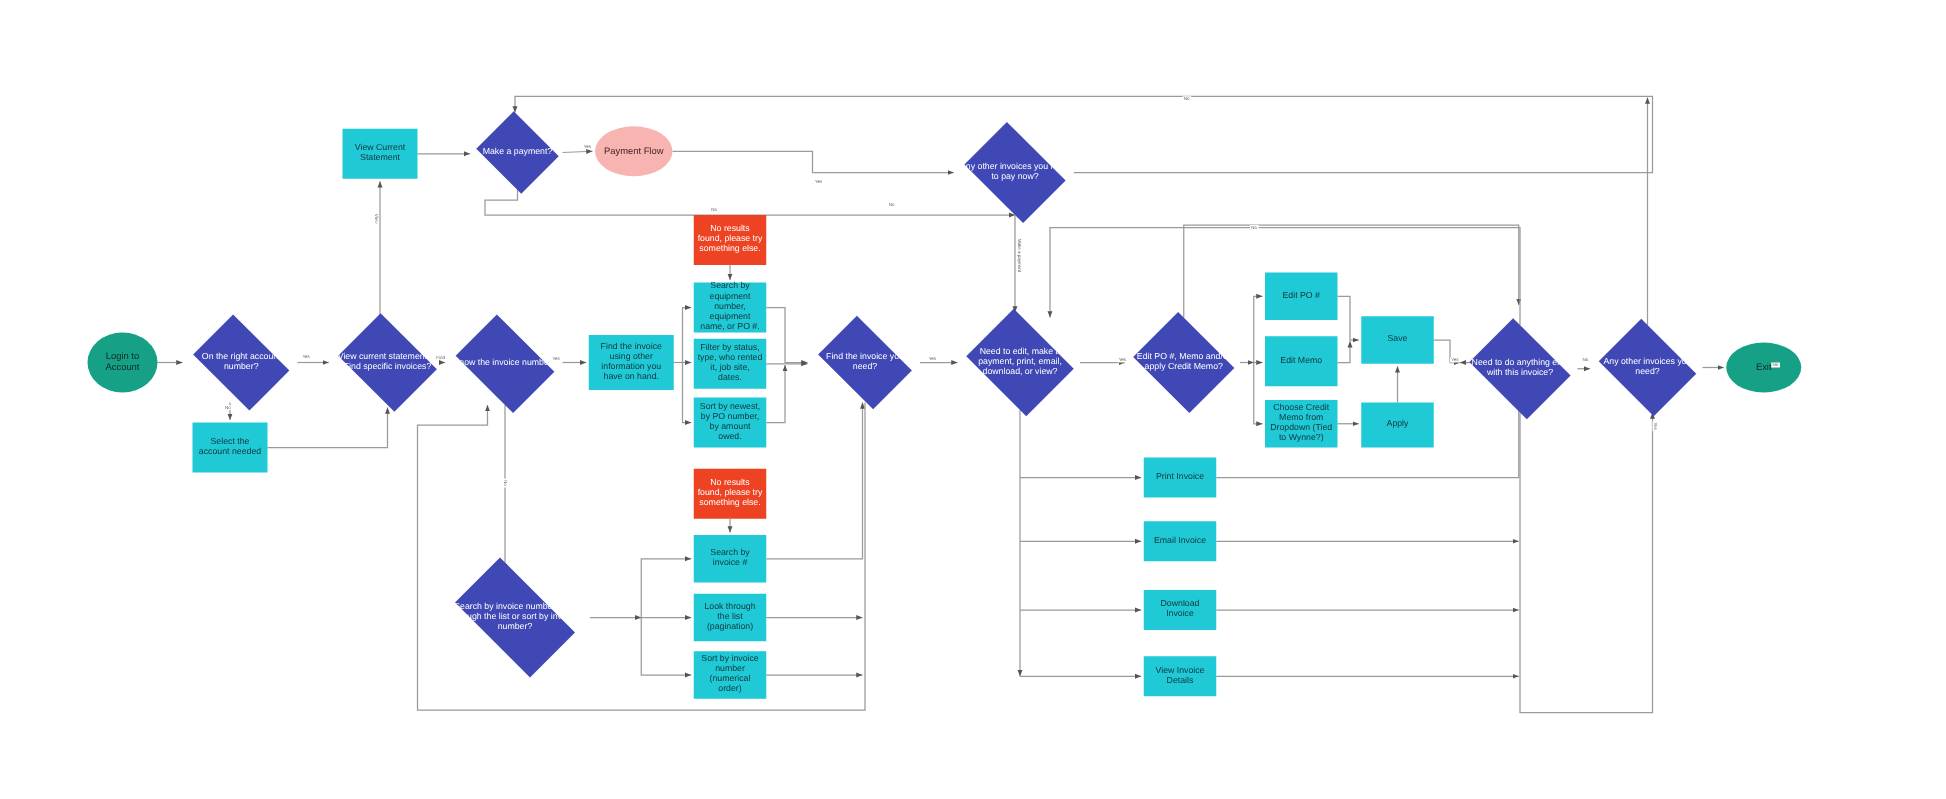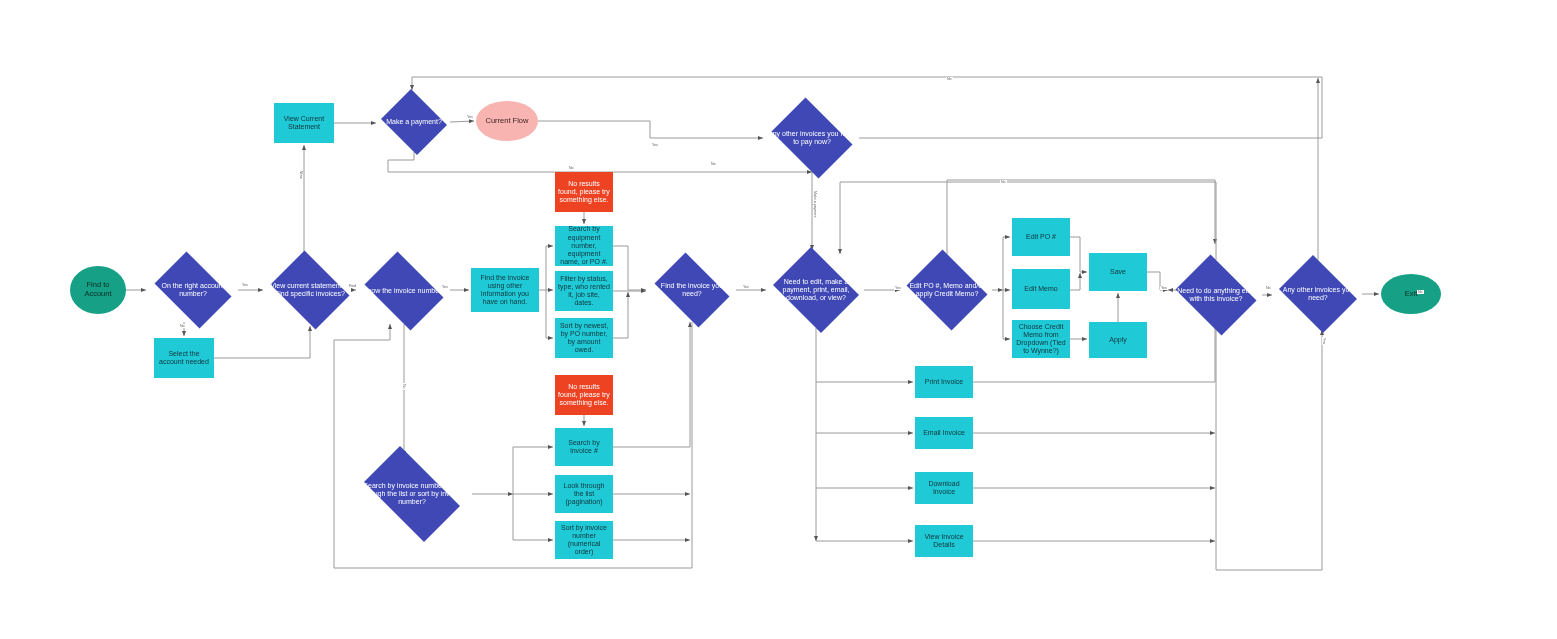--- a/index.html
+++ b/index.html
@@ -125,42 +125,42 @@
       <path d="M1216,330 L1216,570 L1322,570 L1322,330"></path>
 
       <path d="M1362,294 L1379,294"></path>
 
       <path d="M1318,260 L1318,78"></path>
     </g>
   </svg>
 
   <div id="nodes">
       <div class="node ellipse ell-green" style="left: 70px; top: 266px; width: 56px; height: 48px;">
-        <span>Find to Account</span>
+        <span>Login to Account</span>
       </div>
       <div class="node diamond" style="left: 148px; top: 258px; width: 90px; height: 64px;">
         <div class="dshape"></div>
         <span>On the right account number?</span>
       </div>
       <div class="node rect" style="left: 154px; top: 338px; width: 60px; height: 40px;">
         <span>Select the account needed</span>
       </div>
       <div class="node diamond" style="left: 265px; top: 256px; width: 90px; height: 68px;">
         <div class="dshape"></div>
         <span>View current statement or Find specific invoices?</span>
       </div>
       <div class="node rect" style="left: 274px; top: 103px; width: 60px; height: 40px;">
         <span>View Current Statement</span>
       </div>
       <div class="node diamond" style="left: 378px; top: 92px; width: 72px; height: 60px;">
         <div class="dshape"></div>
         <span>Make a payment?</span>
       </div>
       <div class="node ellipse ell-pink" style="left: 476px; top: 101px; width: 62px; height: 40px;">
-        <span>Current Flow</span>
+        <span>Payment Flow</span>
       </div>
       <div class="node diamond" style="left: 765px; top: 104px; width: 94px; height: 68px;">
         <div class="dshape"></div>
         <span>Any other invoices you need to pay now?</span>
       </div>
       <div class="node diamond" style="left: 358px; top: 258px; width: 92px; height: 66px;">
         <div class="dshape"></div>
         <span>Know the invoice number?</span>
       </div>
       <div class="node rect" style="left: 471px; top: 268px; width: 68px; height: 44px;">

